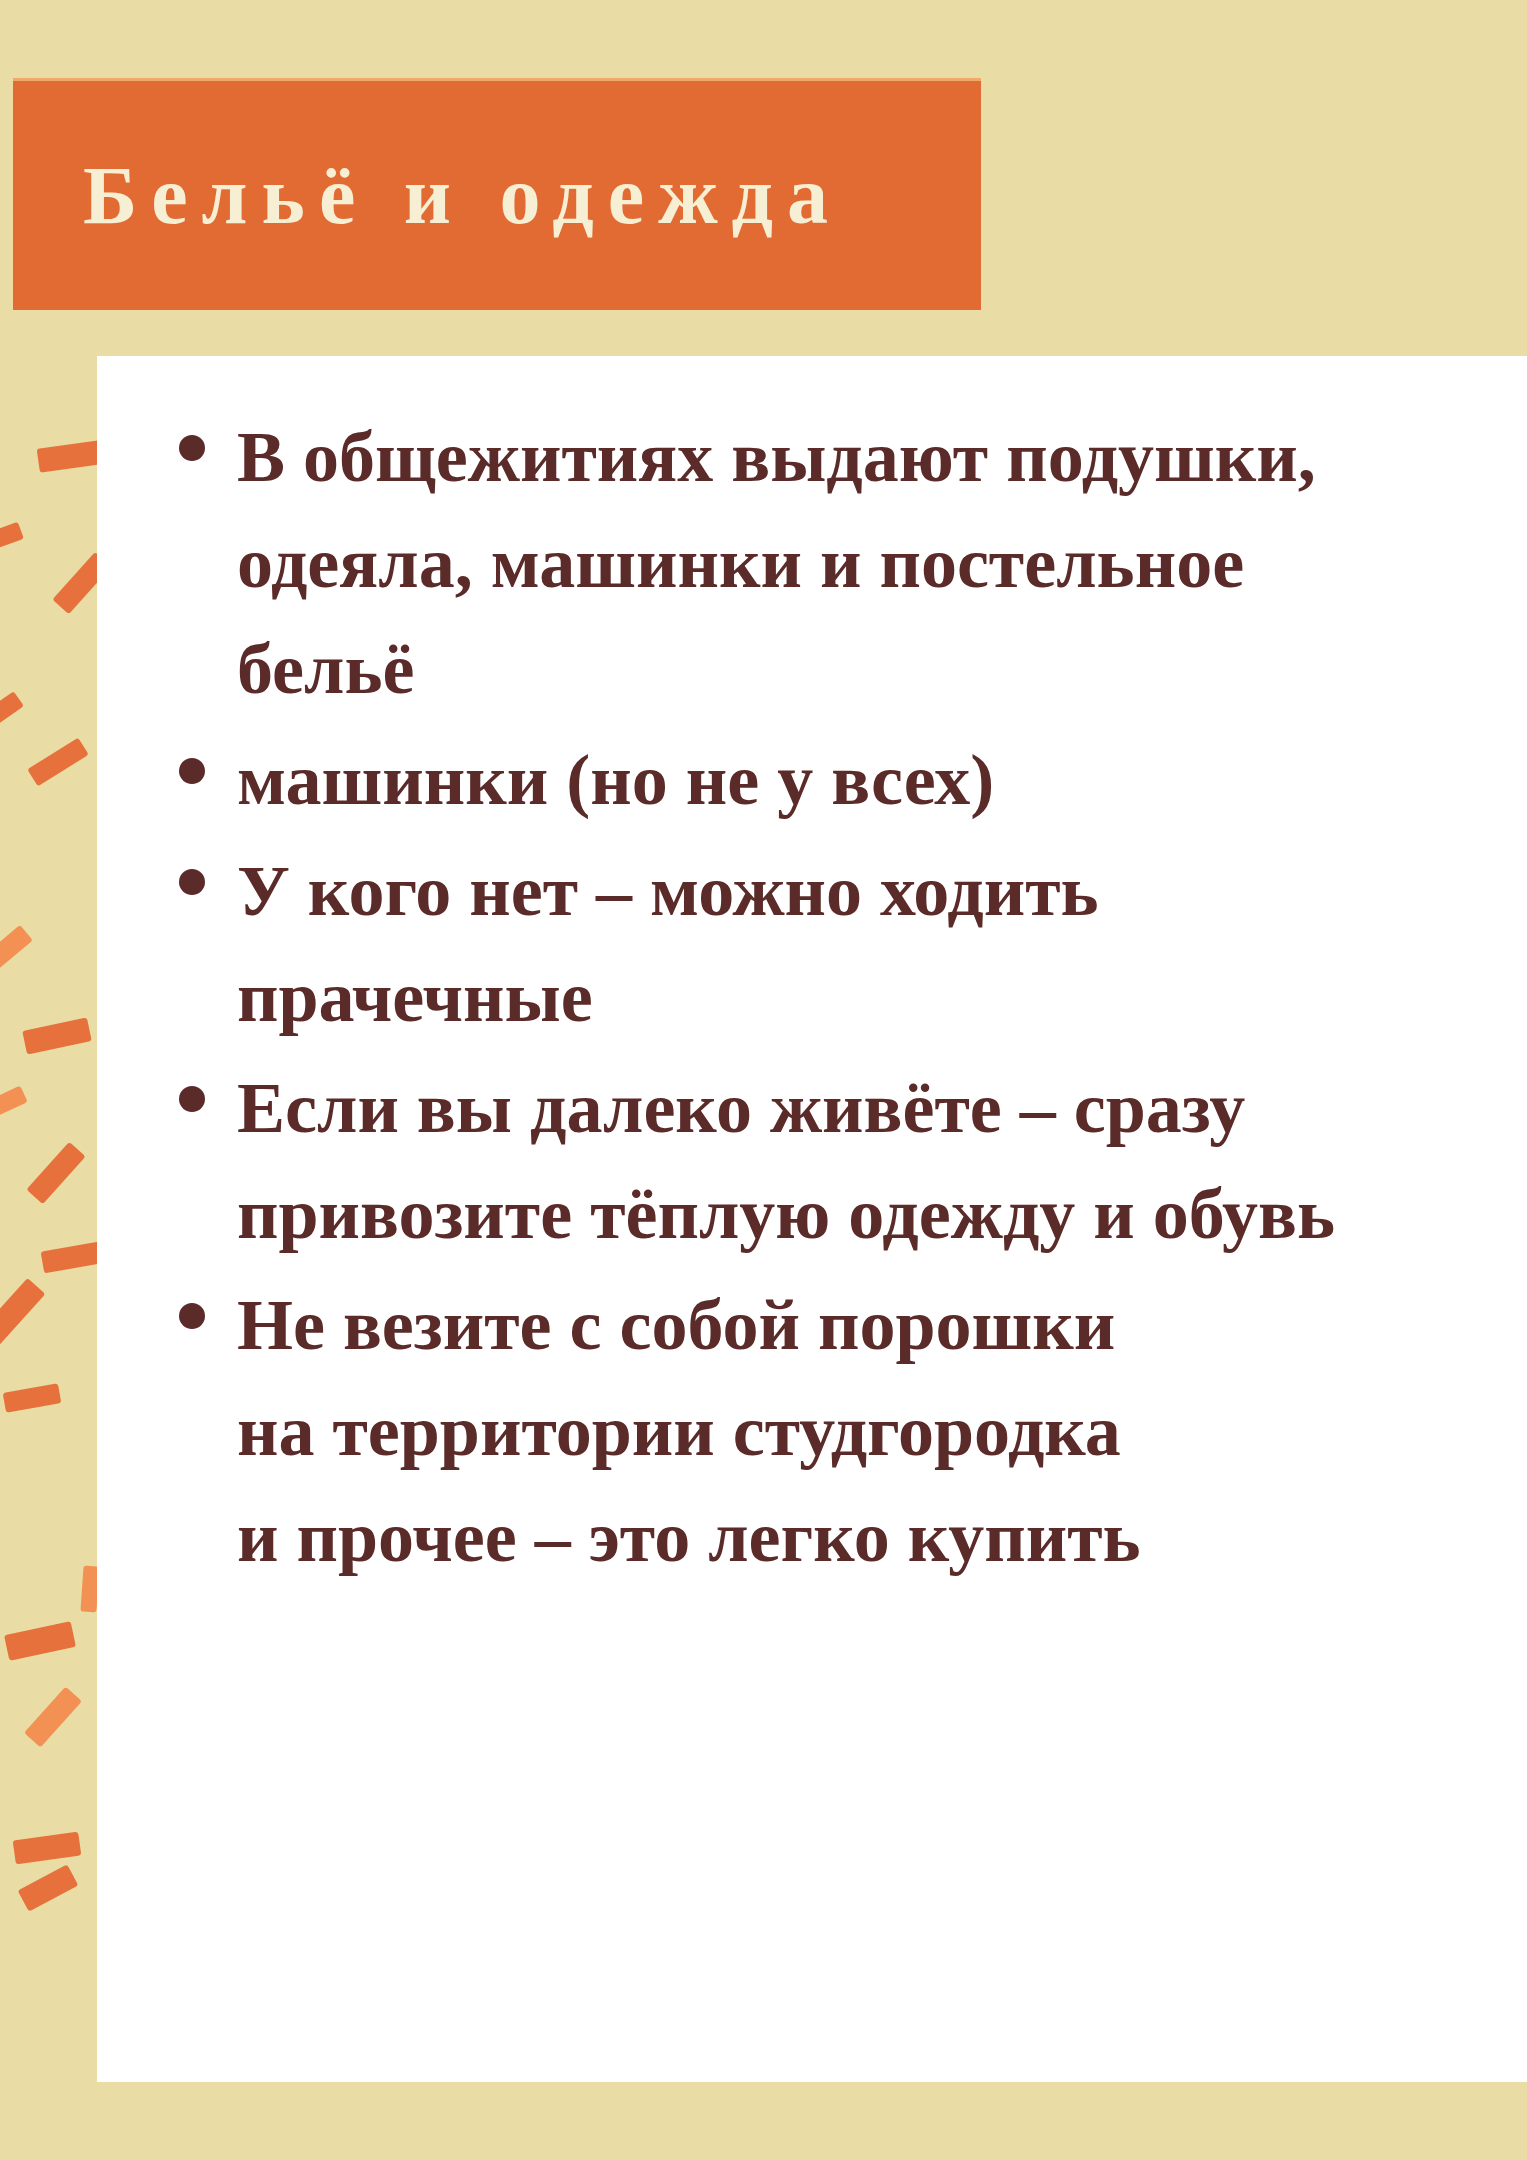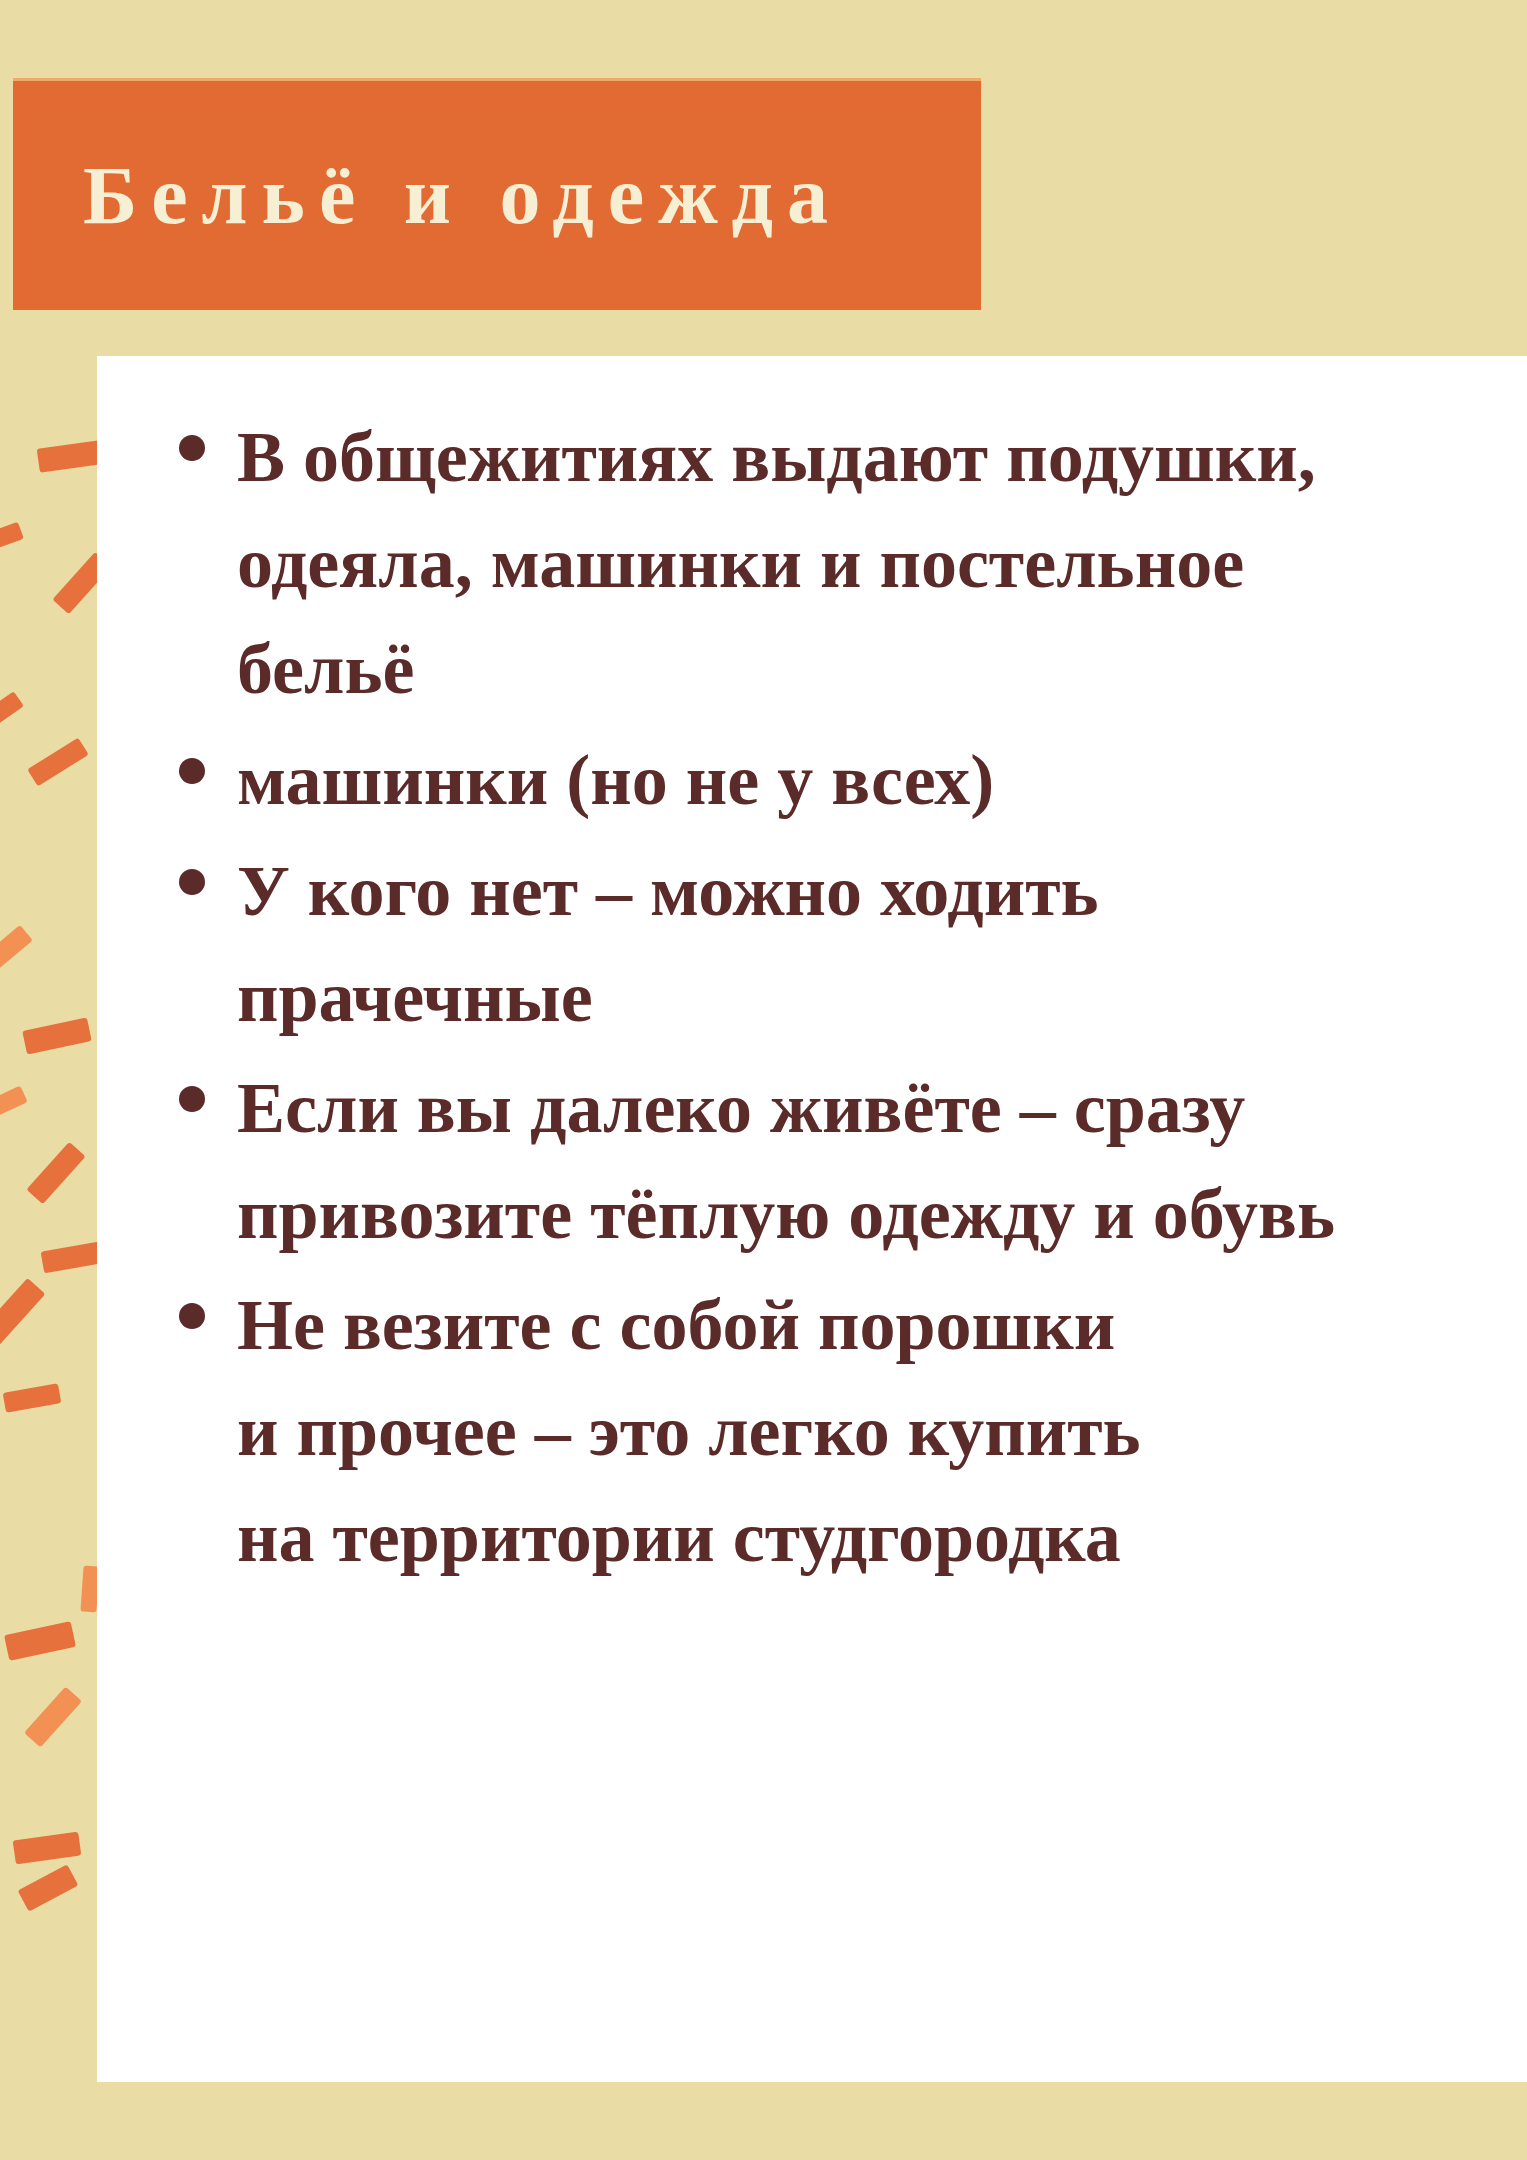--- a/index.html
+++ b/index.html
@@ -123,19 +123,19 @@
       <li>
         <span class="bullet-line">У кого нет – можно ходить</span>
         <span class="bullet-line">прачечные</span>
       </li>
       <li>
         <span class="bullet-line">Если вы далеко живёте – сразу</span>
         <span class="bullet-line">привозите тёплую одежду и обувь</span>
       </li>
       <li>
         <span class="bullet-line">Не везите с собой порошки</span>
+        <span class="bullet-line">на территории студгородка</span>
         <span class="bullet-line">и прочее – это легко купить</span>
-        <span class="bullet-line">на территории студгородка</span>
       </li>
     </ul>
   </div>
 
 </div>
 
 </body></html>

